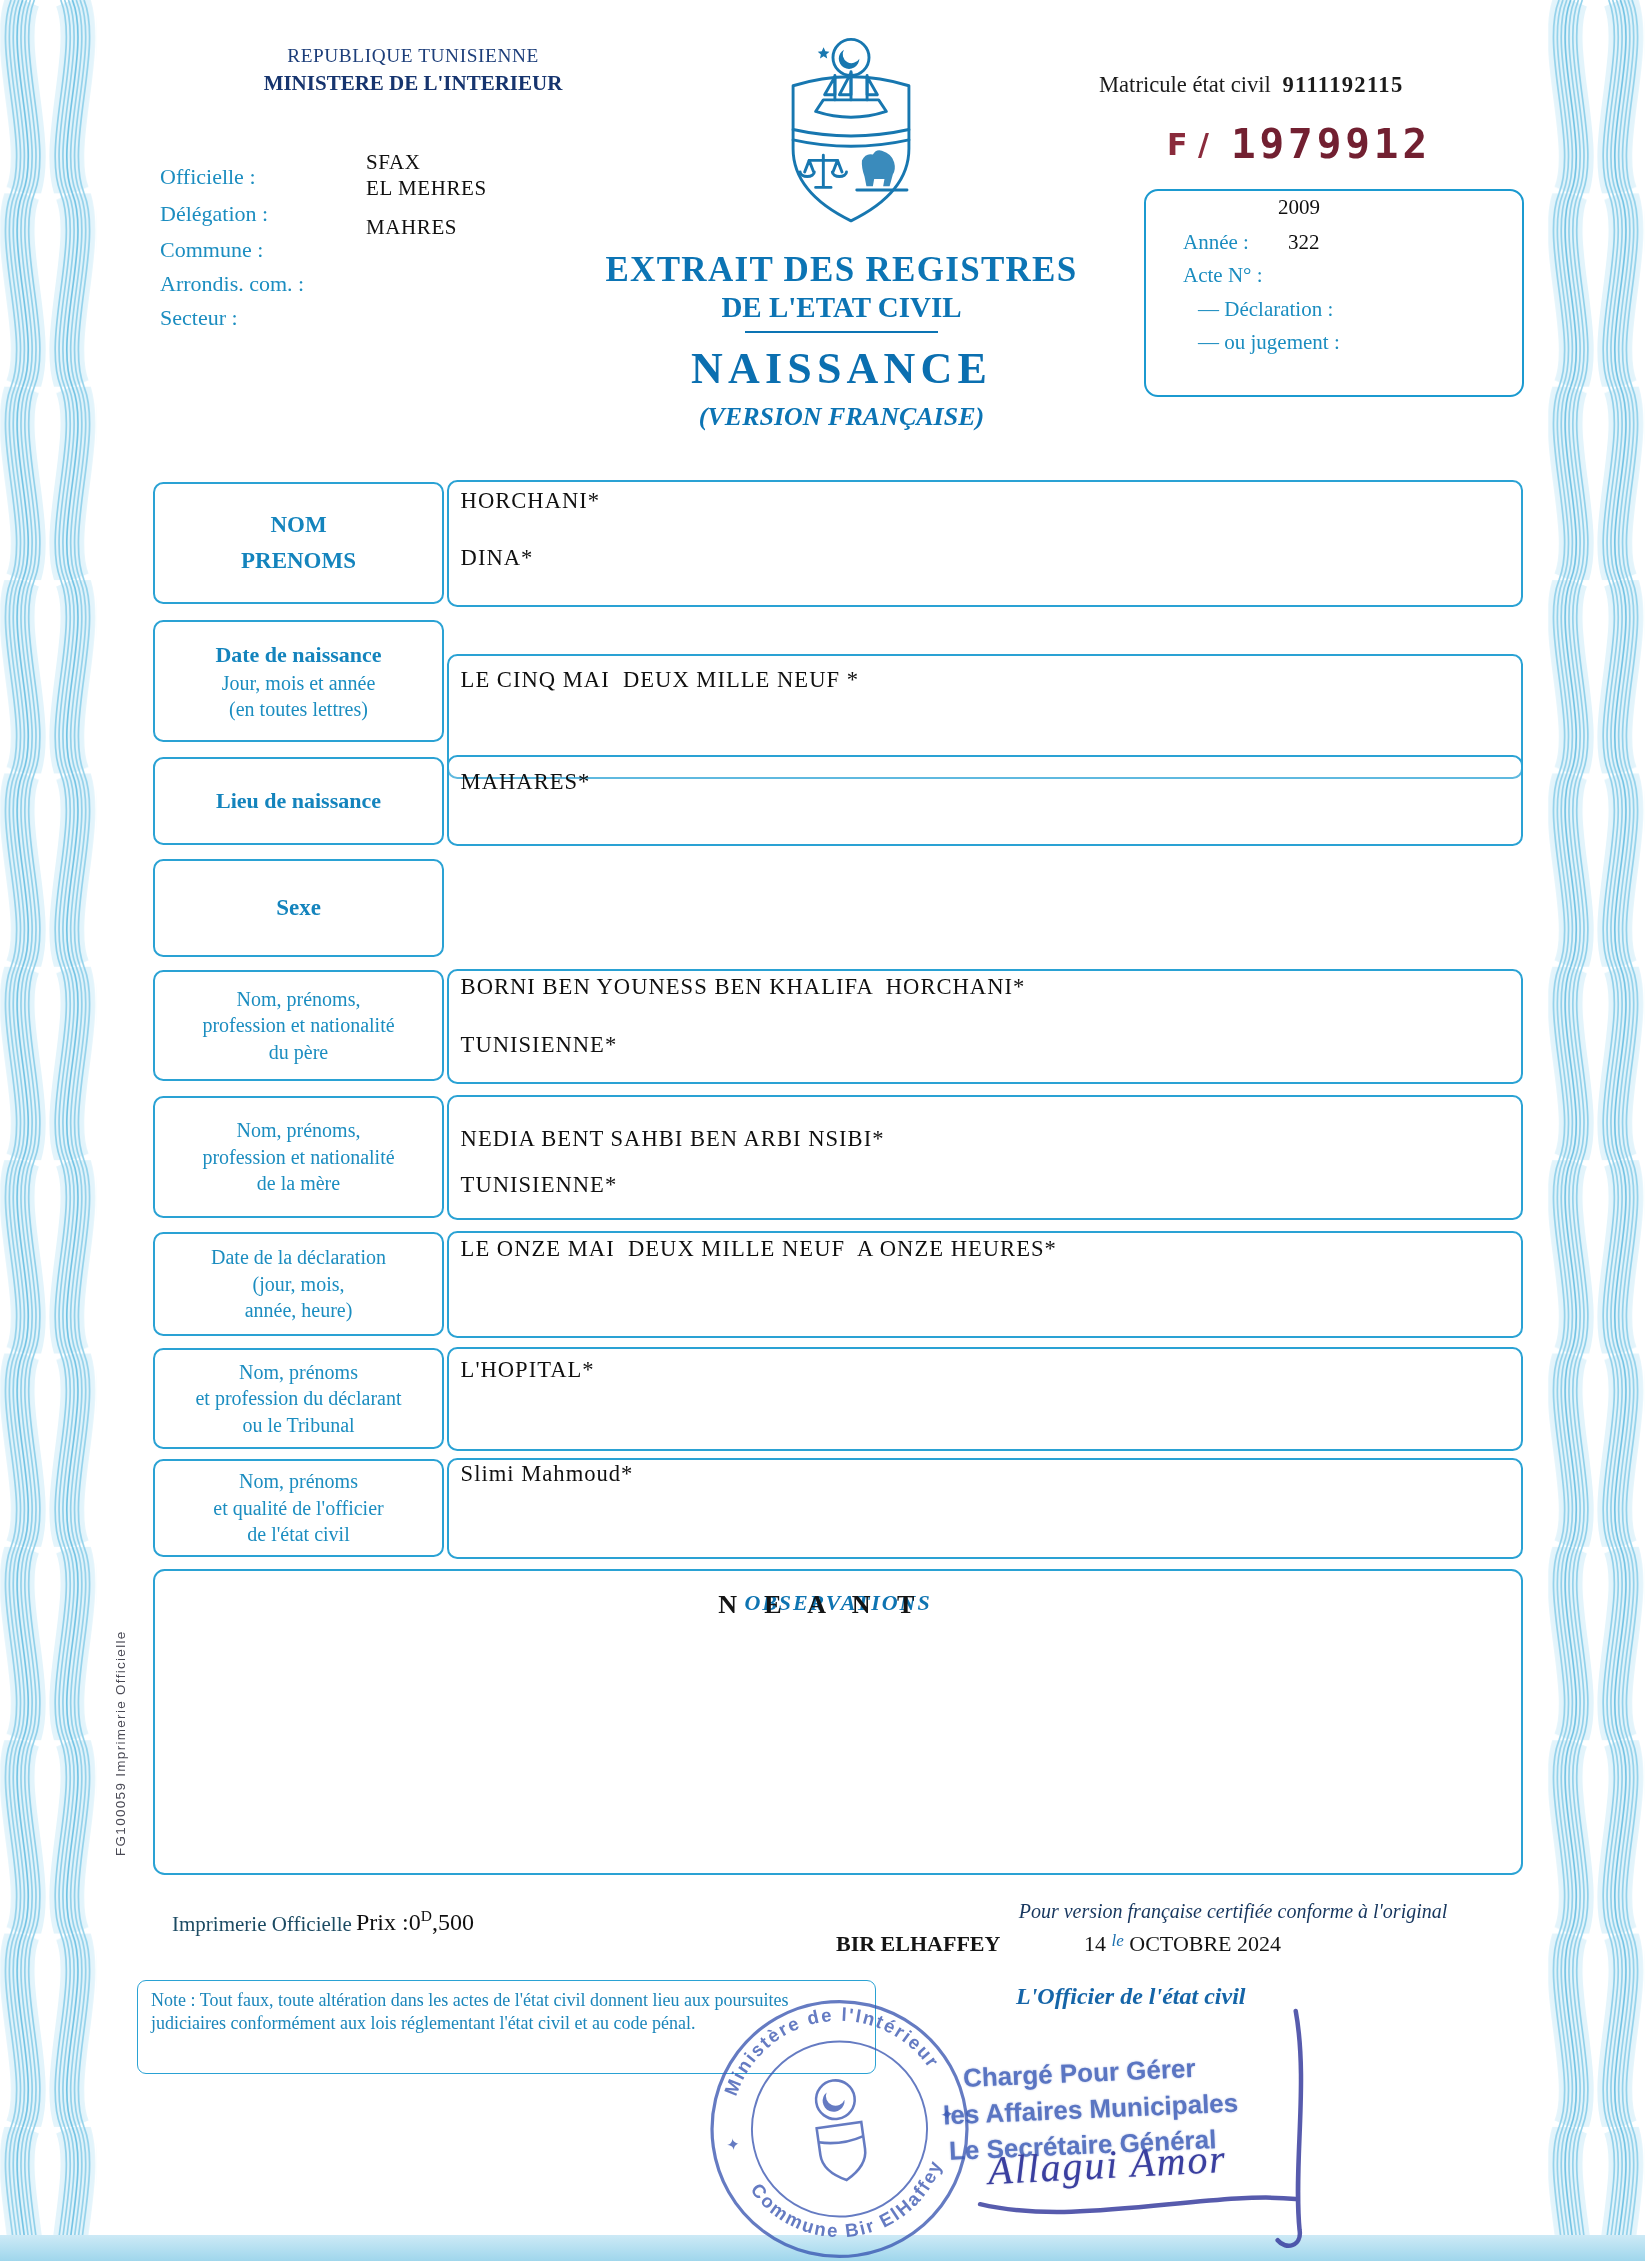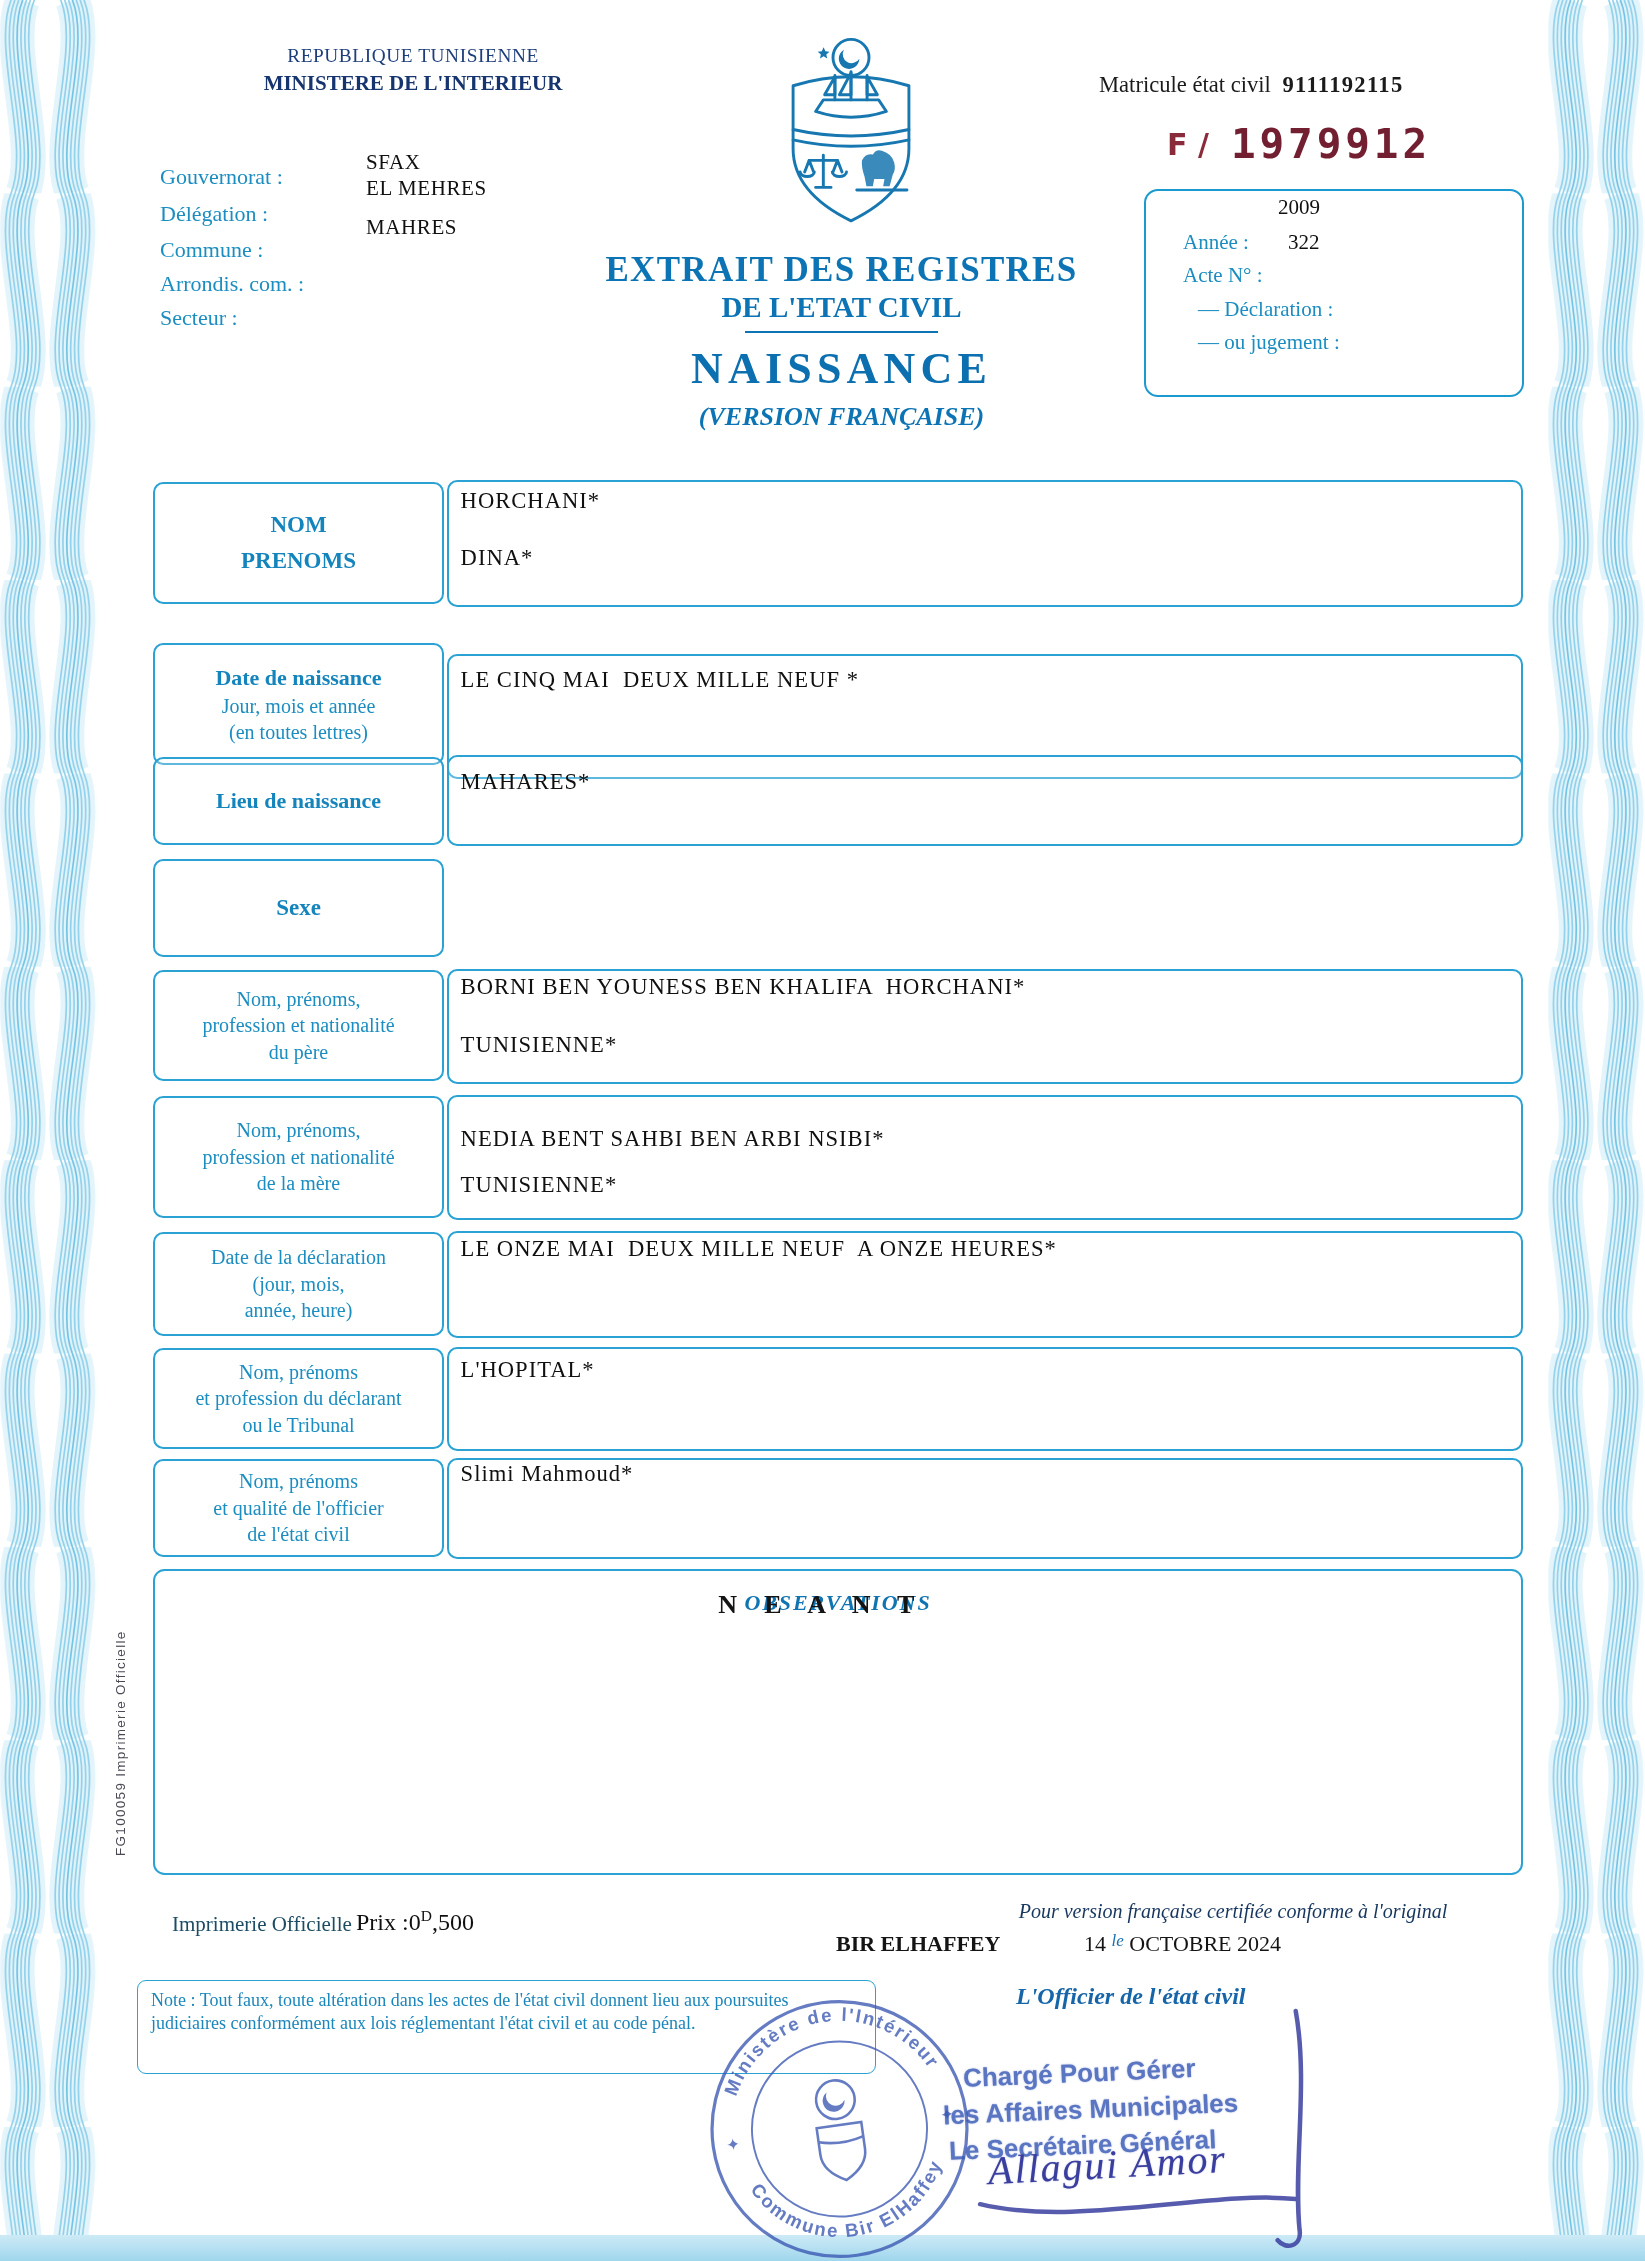--- a/index.html
+++ b/index.html
@@ -31,21 +31,21 @@
   .t3{left:548px;top:343px;width:587px;text-align:center;font-size:44px;font-weight:bold;letter-spacing:5.2px;color:#0b6fb0;}
   .t4{left:548px;top:402px;width:587px;text-align:center;font-size:26px;font-weight:bold;font-style:italic;color:#0c74b4;}
   
   .rlabel,.rvalue{box-sizing:border-box;border:2.6px solid #2aa2d4;border-radius:10.3px;background:rgba(255,255,255,.25);}
   .rlabel{left:153px;width:291px;display:flex;flex-direction:column;align-items:center;justify-content:center;gap:1.9px;text-align:center;padding:2.6px 5.2px;}
   .rvalue{left:447px;width:1076px;}
   .rlabel .b{font-weight:bold;font-size:23px;color:#1484bd;line-height:28px;}
   .rlabel .s{font-size:20px;line-height:24.5px;color:#1b8dc0;}
   .vl{position:absolute;left:11.6px;right:11.6px;font-size:22.6px;letter-spacing:1px;color:#101010;white-space:pre-wrap;}
   .r1l{top:482px;height:122px;gap:7.7px;} .r1v{top:480px;height:127px;}
-  .r2l{top:620px;height:122px;margin-top:23px;}  .r2v{top:654px;height:125px;}
+  .r2l{top:620px;height:122px;}  .r2v{top:654px;height:125px;}
   .r3l{top:757px;height:88px;} .r3v{top:755px;height:91px;}
   .r4l{top:859px;height:98px;} .r4v{top:858px;height:101px;}
   .r5l{top:970px;height:111px;} .r5v{top:969px;height:115px;}
   .r6l{top:1096px;height:122px;} .r6v{top:1095px;height:125px;}
   .r7l{top:1232px;height:104px;} .r7v{top:1231px;height:107px;}
   .r8l{top:1348px;height:101px;} .r8v{top:1347px;height:104px;}
   .r9l{top:1459px;height:98px;} .r9v{top:1458px;height:101px;}
   
   .obs{left:153px;top:1569px;width:1370px;height:306px;border:2.6px solid #2aa2d4;border-radius:11.6px;box-sizing:border-box;}
   .obs-title,.obs-neant{position:absolute;top:19.3px;left:50%;white-space:nowrap;}
@@ -131,21 +131,21 @@
   </svg>
 
   <div class="abs matricule">
     <span>Matricule état civil</span><span class="mv">9111192115</span>
   </div>
   <div class="abs serial">
     <span class="f">F /</span>
     <span class="num">1979912</span>
   </div>
 
-  <div class="abs loc-label" style="top:164px;">Gouvernorat :</div>
+  <div class="abs loc-label" style="top:164px;">Officielle :</div>
   <div class="abs loc-label" style="top:201px;">Délégation :</div>
   <div class="abs loc-label" style="top:237px;">Commune :</div>
   <div class="abs loc-label" style="top:271px;">Arrondis. com. :</div>
   <div class="abs loc-label" style="top:305px;">Secteur :</div>
   <div class="abs loc-value" style="top:150px;">SFAX</div>
   <div class="abs loc-value" style="top:176px;">EL MEHRES</div>
   <div class="abs loc-value" style="top:215px;">MAHRES</div>
 
   <div class="abs acte-box">
     <div class="line blk" style="left:132px;top:3.9px;">2009</div>

